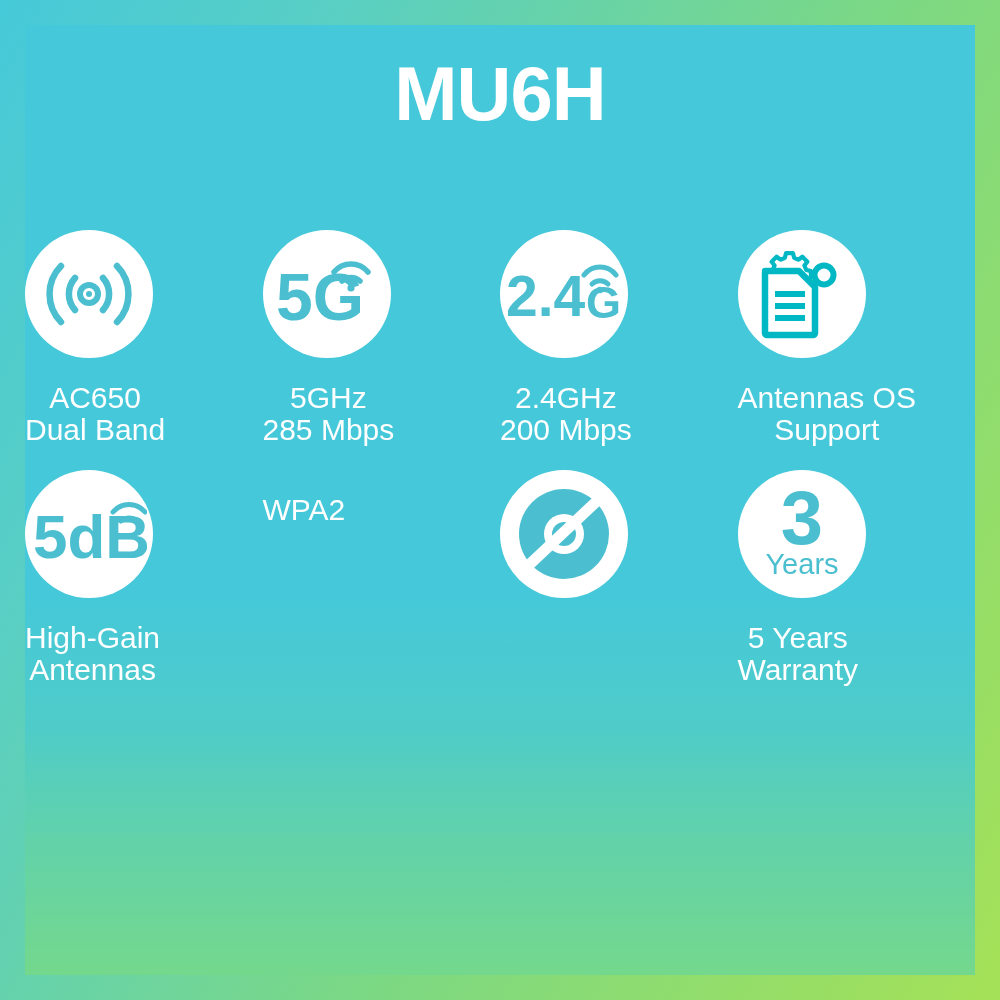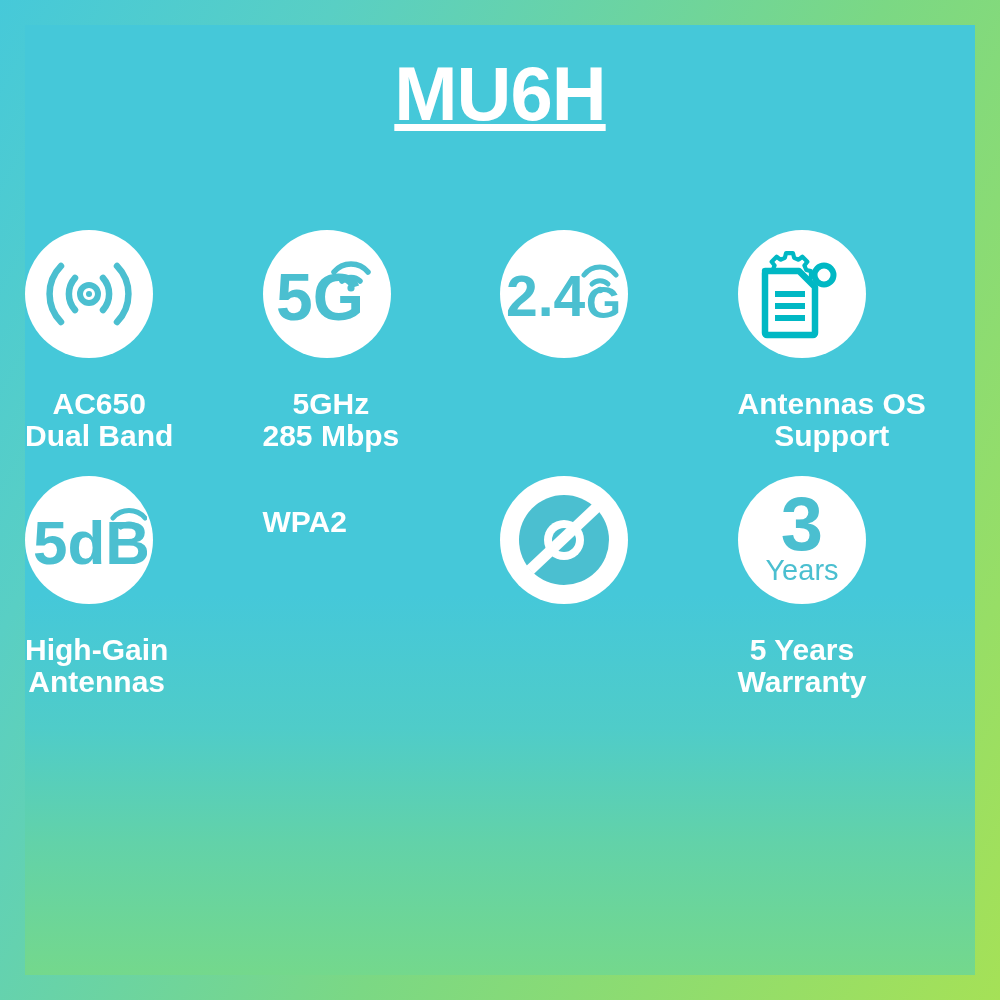--- a/index.html
+++ b/index.html
@@ -42,21 +42,20 @@
     text-align: center;
   }
   .title {
     margin: 0;
     padding-top: 26px;
     font-size: 76px;
     line-height: 86px;
     font-weight: bold;
     color: #ffffff;
     letter-spacing: -1px;
-    text-decoration: underline;
   }
   .subtitle {
     margin: 0;
     padding-top: 10px;
     font-size: 37px;
     line-height: 44px;
     font-weight: normal;
     color: #ffffff;
   }
 
@@ -81,27 +80,26 @@
     border-radius: 50%;
     background: #ffffff;
     display: flex;
     align-items: center;
     justify-content: center;
     overflow: hidden;
   }
   .badge svg { display: block; }
 
   .caption {
-    margin-top: 30px;
+    margin-top: 24px;
     text-align: center;
     color: #ffffff;
     font-size: 30px;
     line-height: 32px;
     white-space: pre-line;
-    font-weight: bold;
   }
 
   .row2 { margin-top: 16px; }
 </style>
 </head>
 <body>
 
 <div id="canvas">
   <div id="panel">
 
@@ -154,20 +152,22 @@
               <text x="2" y="70" font-family="'Liberation Sans', sans-serif" font-size="57" font-weight="bold" fill="#4bbfd0">2.4</text>
               <text x="82" y="72" font-family="'Liberation Sans', sans-serif" font-size="45" font-weight="bold" fill="#4bbfd0">G</text>
               <g fill="none" stroke="#4bbfd0" stroke-width="5" stroke-linecap="round">
                 <path d="M80 29 A 20 20 0 0 1 112 29"></path>
                 <path d="M88 38 A 11.5 11.5 0 0 1 104 38"></path>
               </g>
               <circle cx="96" cy="44" r="3.2" fill="#4bbfd0"></circle>
             </svg>
           </span>
         </div>
+        <div class="caption">2.4GHz
+200 Mbps</div>
       </div>
 
       <div class="cell">
         <div class="badge">
           <span>
             <svg width="98" height="94" viewBox="0 0 98 94">
 
               <g fill="none" stroke="#00b8c4" stroke-width="6" stroke-linejoin="round">
                 <path d="M70 6 h10 l1.6 6.6 6.4 2.7 5.4-4.2 7.1 7.1
                          -4.2 5.4 2.7 6.4 6.6 1.6 v10 l-6.6 1.6 -2.7 6.4

